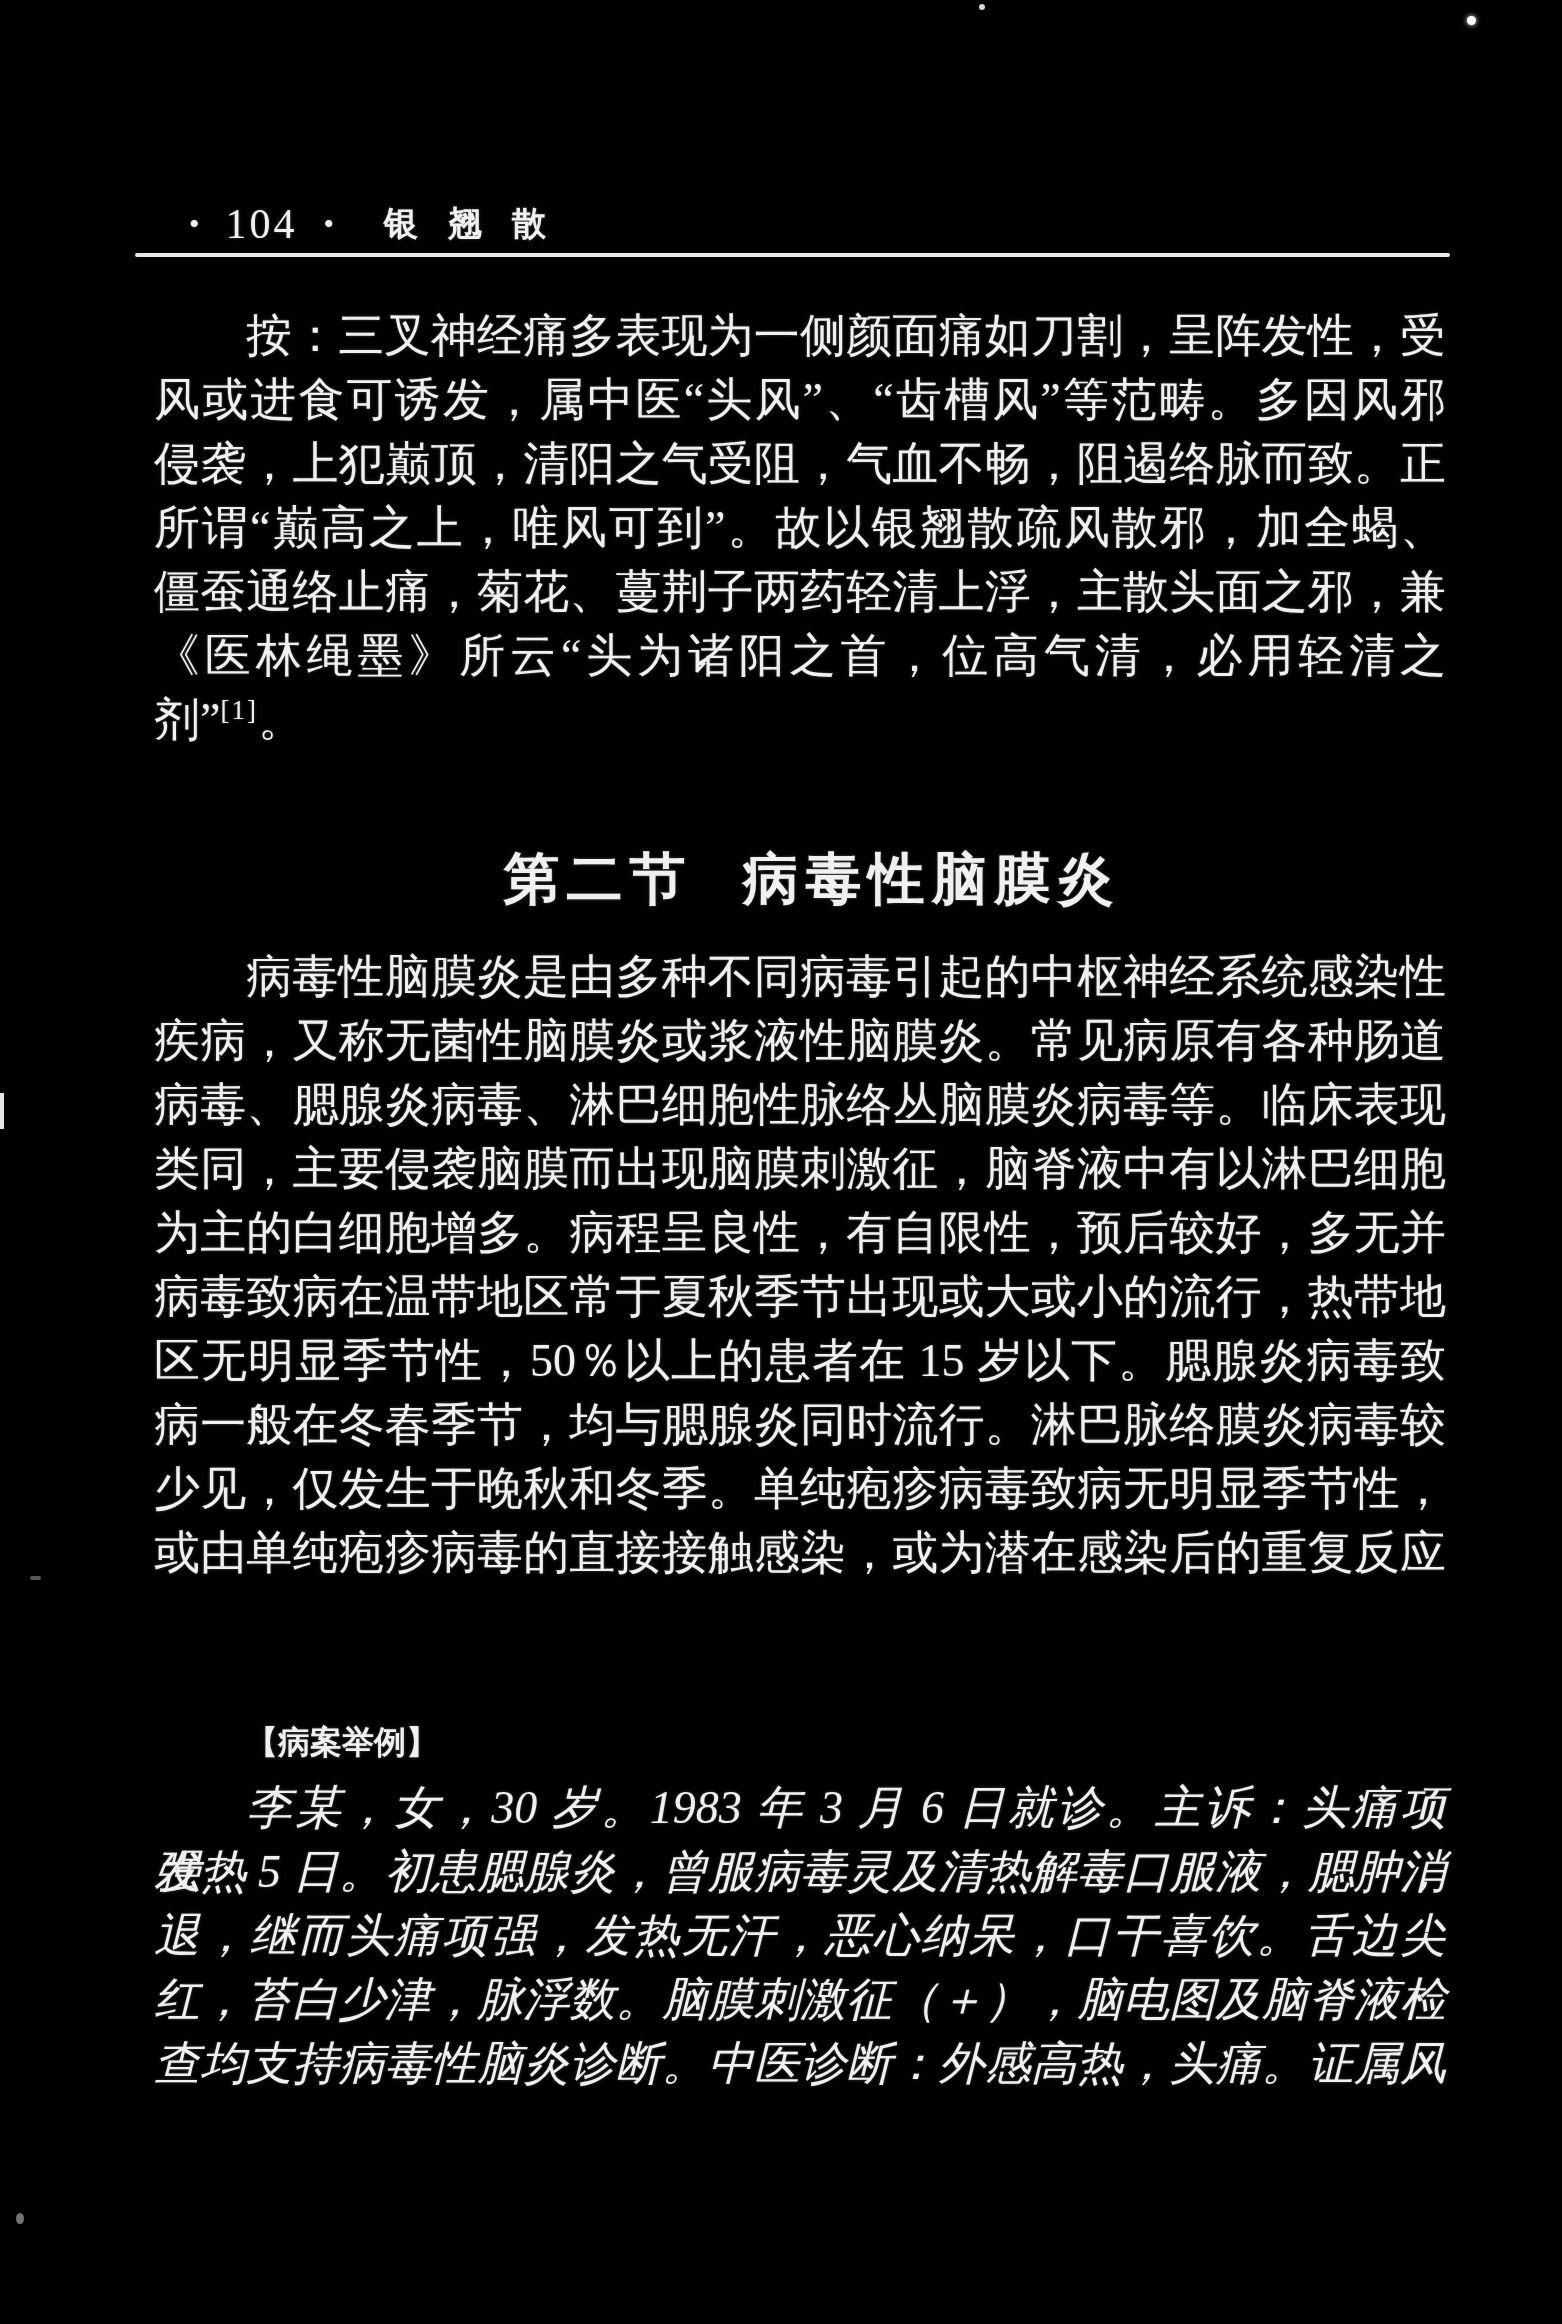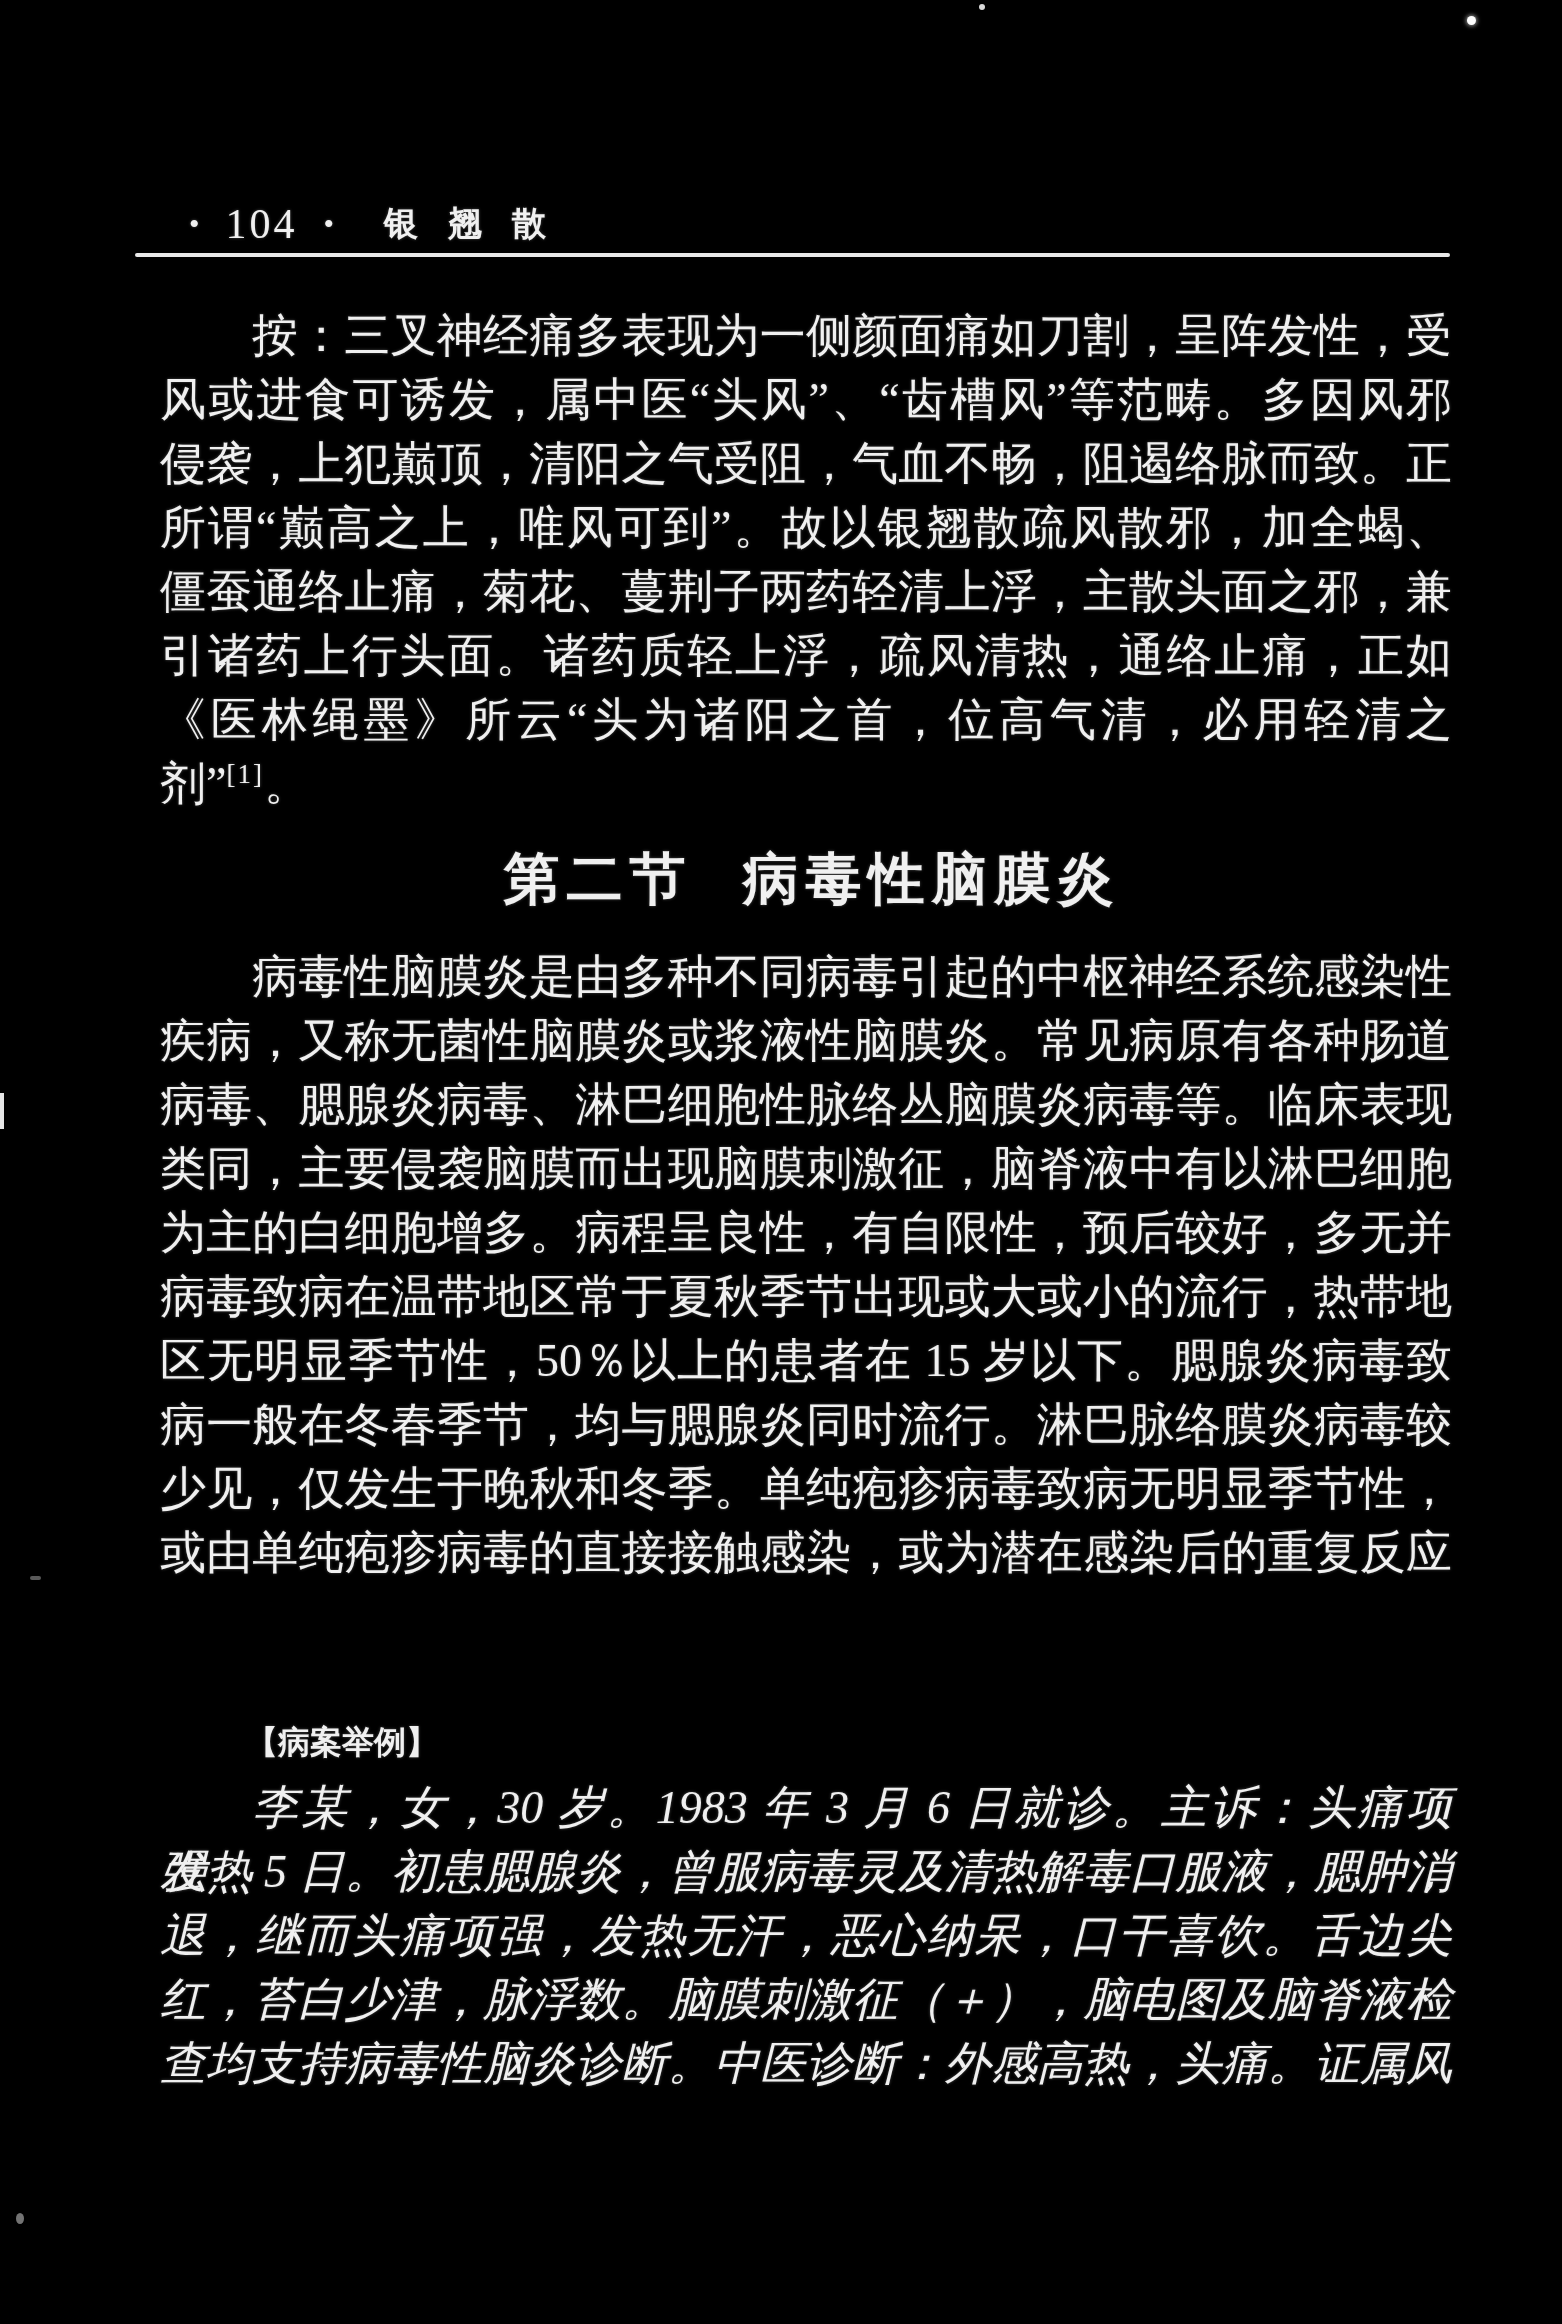--- a/index.html
+++ b/index.html
@@ -22,21 +22,21 @@
   .page-num{letter-spacing:3px;}
   .book-title{
     font-size:34px;font-weight:bold;letter-spacing:30px;
     margin-left:24px;white-space:nowrap;
   }
   .head-rule{
     position:absolute;left:135px;top:253px;width:1315px;height:4px;
     background:#e9e9e9;border-radius:2px;
   }
   
-  .para{position:absolute;left:160px;width:1292px;}
+  .para{position:absolute;left:154px;width:1292px;}
   .line{
     font-size:46px;line-height:64px;height:64px;
     white-space:normal;
   }
   .j{text-align:justify;text-align-last:justify;text-justify:inter-character;}
   .indent{text-indent:92px;}
   #note-para{top:304px;}
   #intro-para{top:945px;}
   #case-para{top:1776px;font-style:italic;}
   .fnline{white-space:nowrap;}
@@ -74,21 +74,20 @@
     <span class="book-title">银翘散</span>
   </div>
   <div class="head-rule"></div>
 
   <section class="para" id="note-para">
     <div class="line j indent">按：三叉神经痛多表现为一侧颜面痛如刀割，呈阵发性，受</div>
     <div class="line j">风或进食可诱发，属中医“头风”、“齿槽风”等范畴。多因风邪</div>
     <div class="line j">侵袭，上犯巅顶，清阳之气受阻，气血不畅，阻遏络脉而致。正</div>
     <div class="line j">所谓“巅高之上，唯风可到”。故以银翘散疏风散邪，加全蝎、</div>
     <div class="line j">僵蚕通络止痛，菊花、蔓荆子两药轻清上浮，主散头面之邪，兼</div>
-    <div class="line j">引诸药上行头面。诸药质轻上浮，疏风清热，通络止痛，正如</div>
     <div class="line j">《医林绳墨》所云“头为诸阳之首，位高气清，必用轻清之</div>
     <div class="line fnline">
       <span>剂”</span><sup class="fn">[1]</sup><span>。</span>
     </div>
   </section>
 
   <h2 class="section-heading">
     <span class="num">第二节</span><span>病毒性脑膜炎</span>
   </h2>
 

